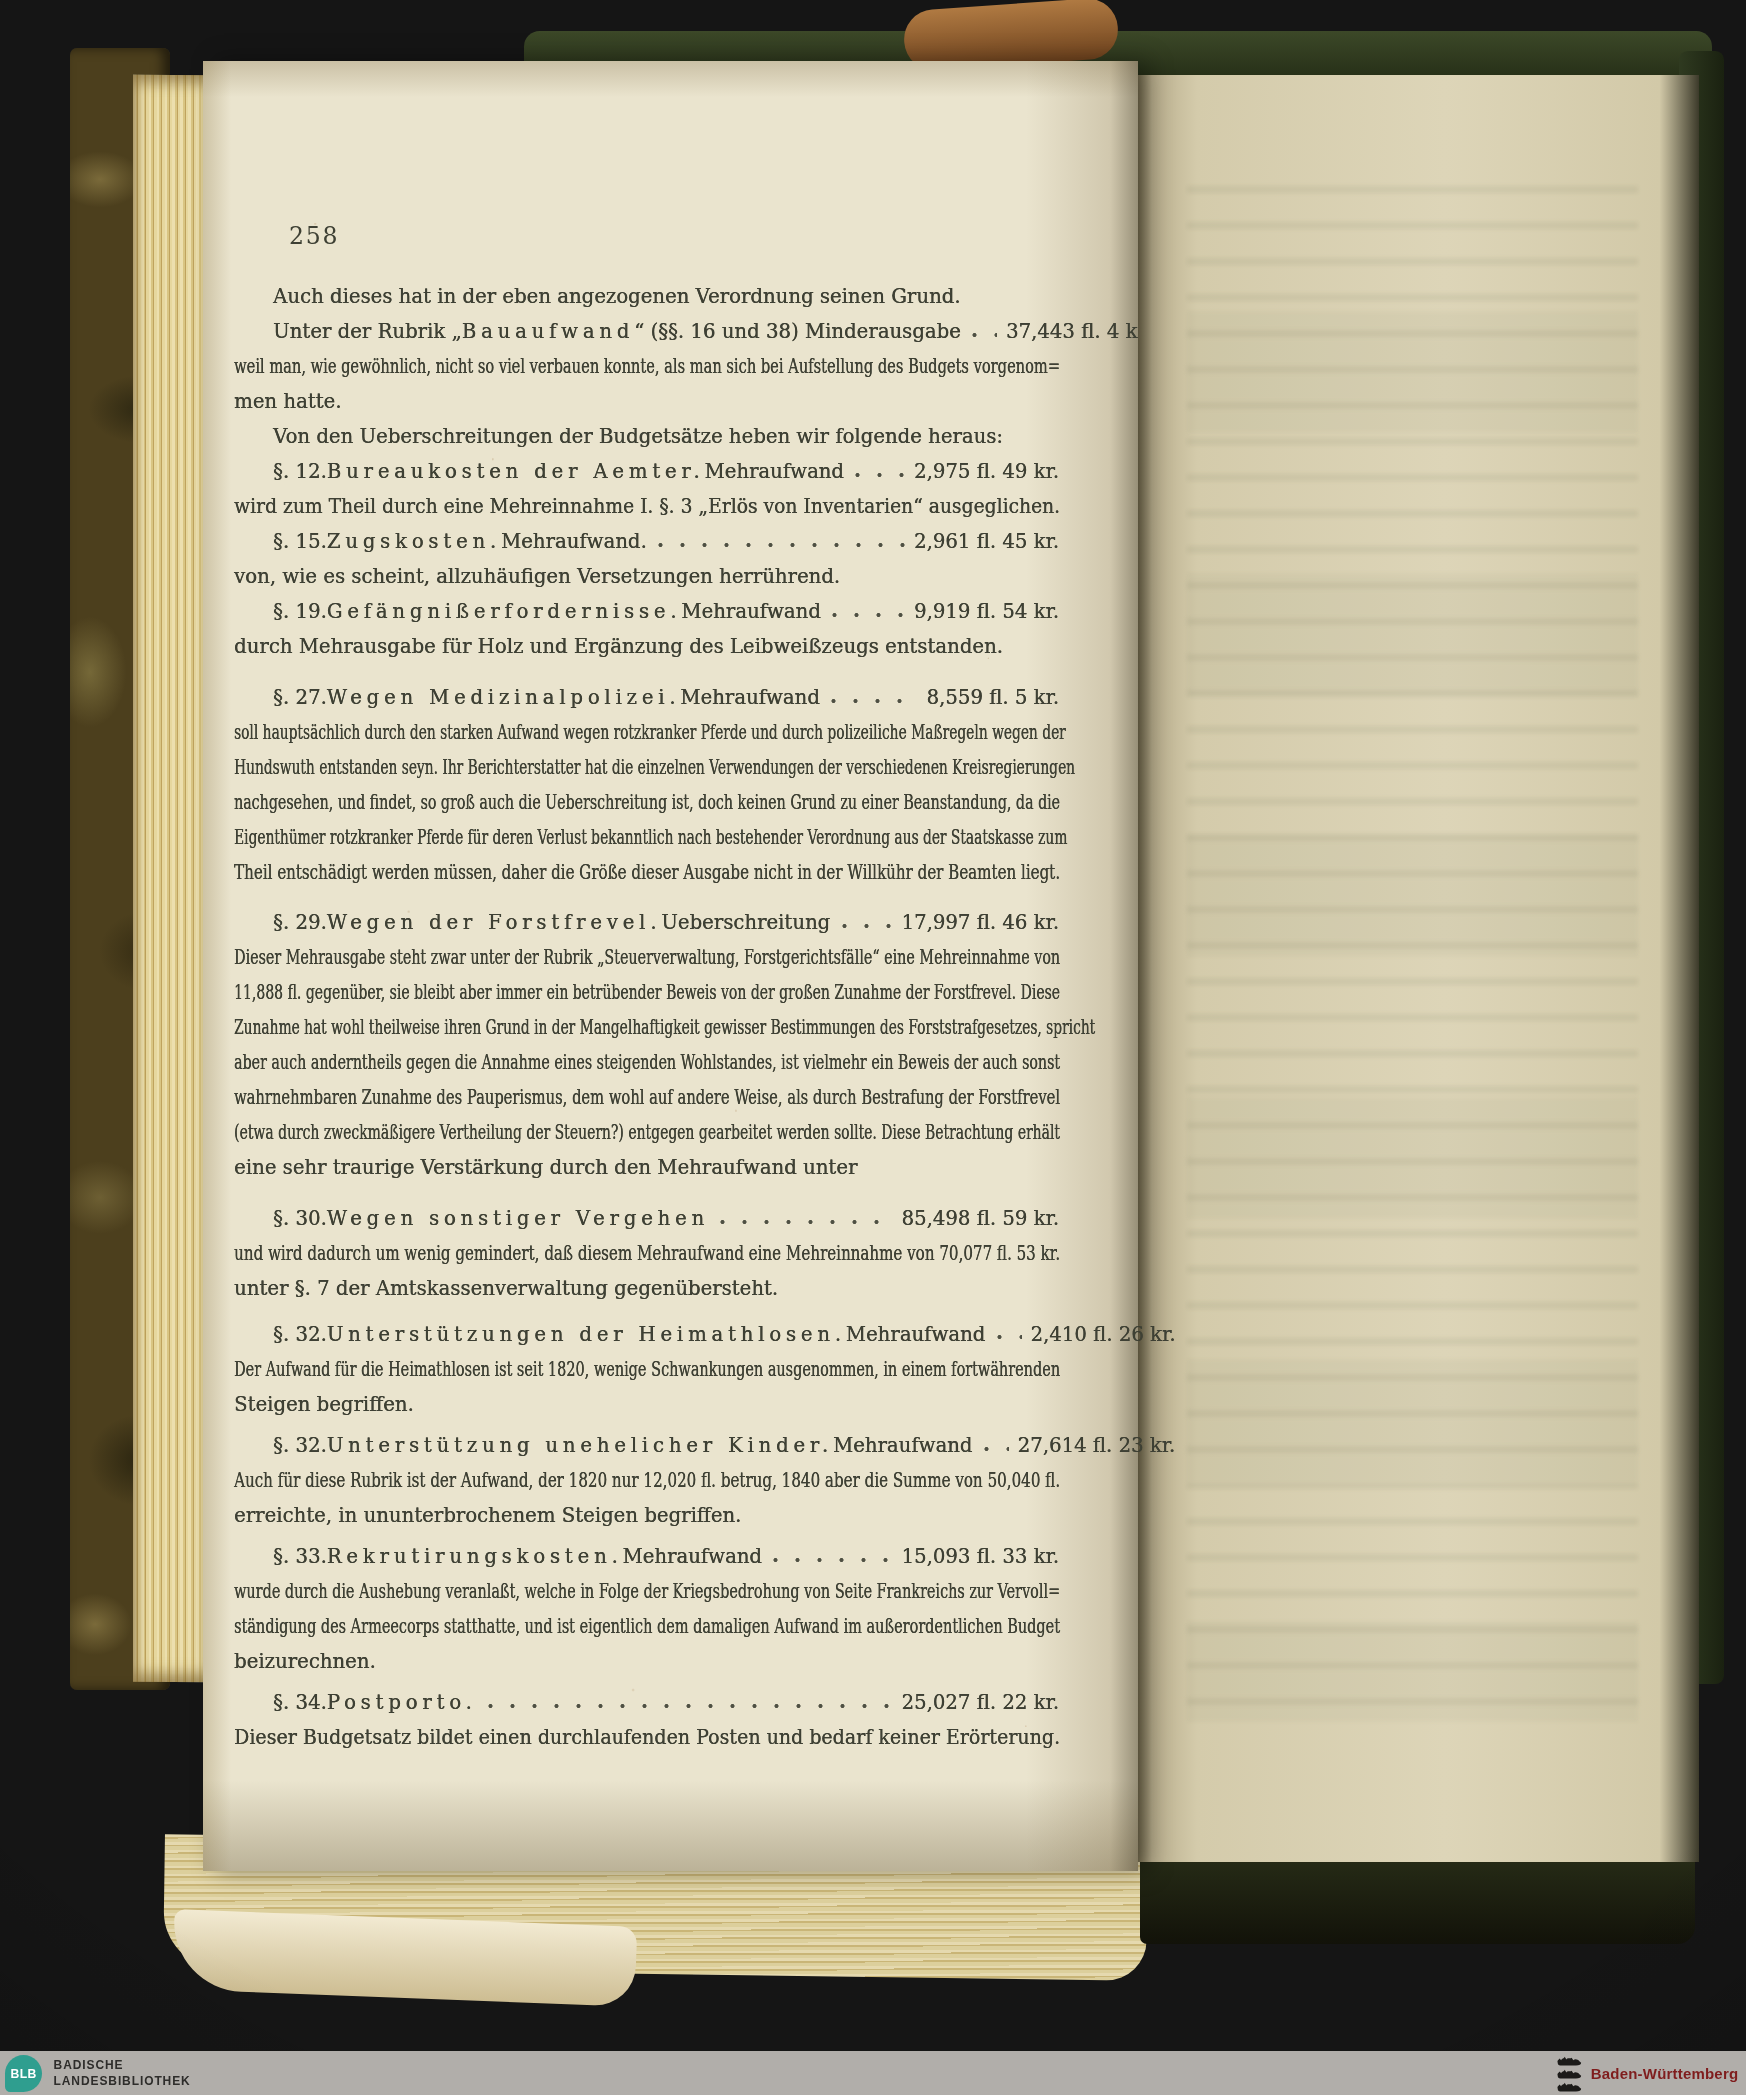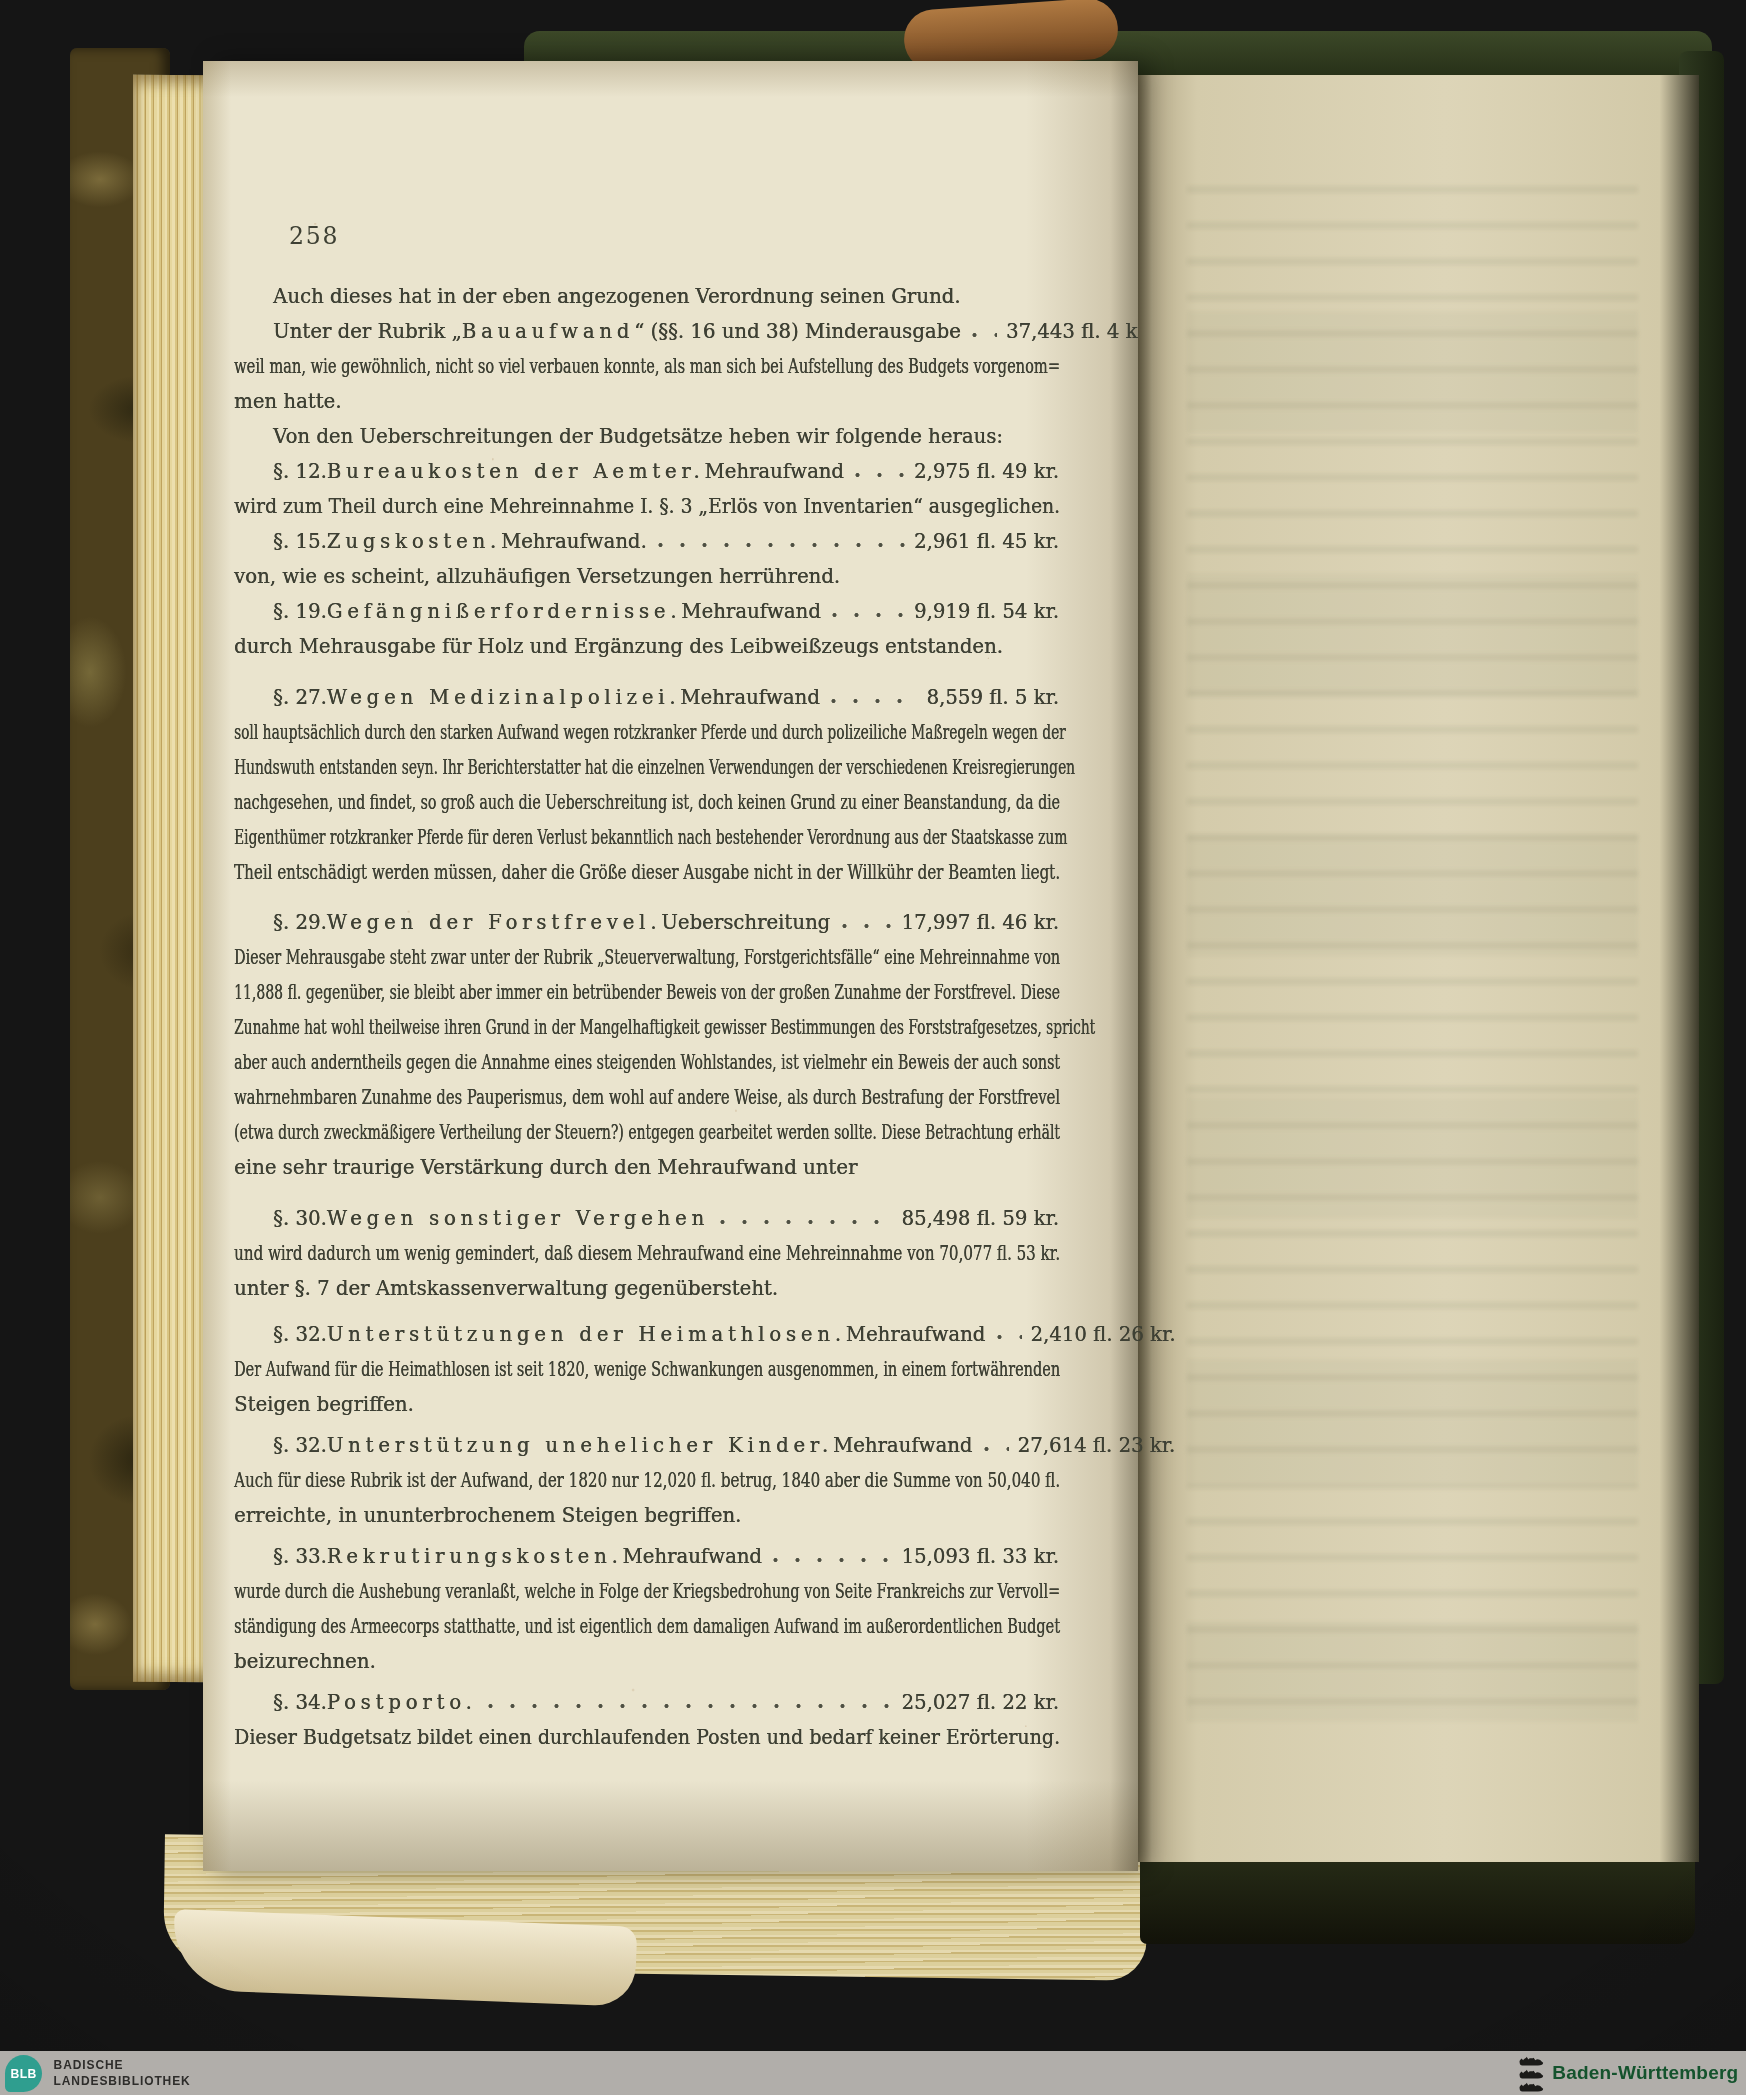--- a/index.html
+++ b/index.html
@@ -77,21 +77,21 @@
   
   .footer{position:absolute;left:0;top:2051px;width:1747px;height:45px;background:#b1aeaa;
           display:flex;align-items:center;font-family:"Liberation Sans","DejaVu Sans",sans-serif;}
   .blb-logo{width:37px;height:37px;margin-left:5.2px;border-radius:50% 50% 50% 5.2px;background:#2f9e8f;
             color:#fff;font-weight:700;font-size:12.2px;display:flex;align-items:center;justify-content:center;
             letter-spacing:0.4px;}
   .blb-wordmark{margin-left:11.4px;font-weight:700;font-size:12px;line-height:15.7px;color:#2e2d2b;letter-spacing:0.9px;}
   .state-block{margin-left:auto;margin-right:8.7px;display:flex;align-items:center;gap:8.7px;}
   .bw-lions{display:flex;flex-direction:column;gap:1.7px;}
   .bw-lions svg{display:block;}
-  .state-name{font-weight:700;font-size:19px;color:#14532d;letter-spacing:0.2px;}
+  .state-name{font-weight:700;font-size:15px;color:#7f1d1d;letter-spacing:0.2px;}
 </style>
 </head>
 <body>
 
 <div class="stage">
   <div class="cover-top"></div>
   <div class="spine-top"></div>
   <div class="cover-right"></div>
   <div class="marble"></div>
   <div class="fore-edge"></div>

